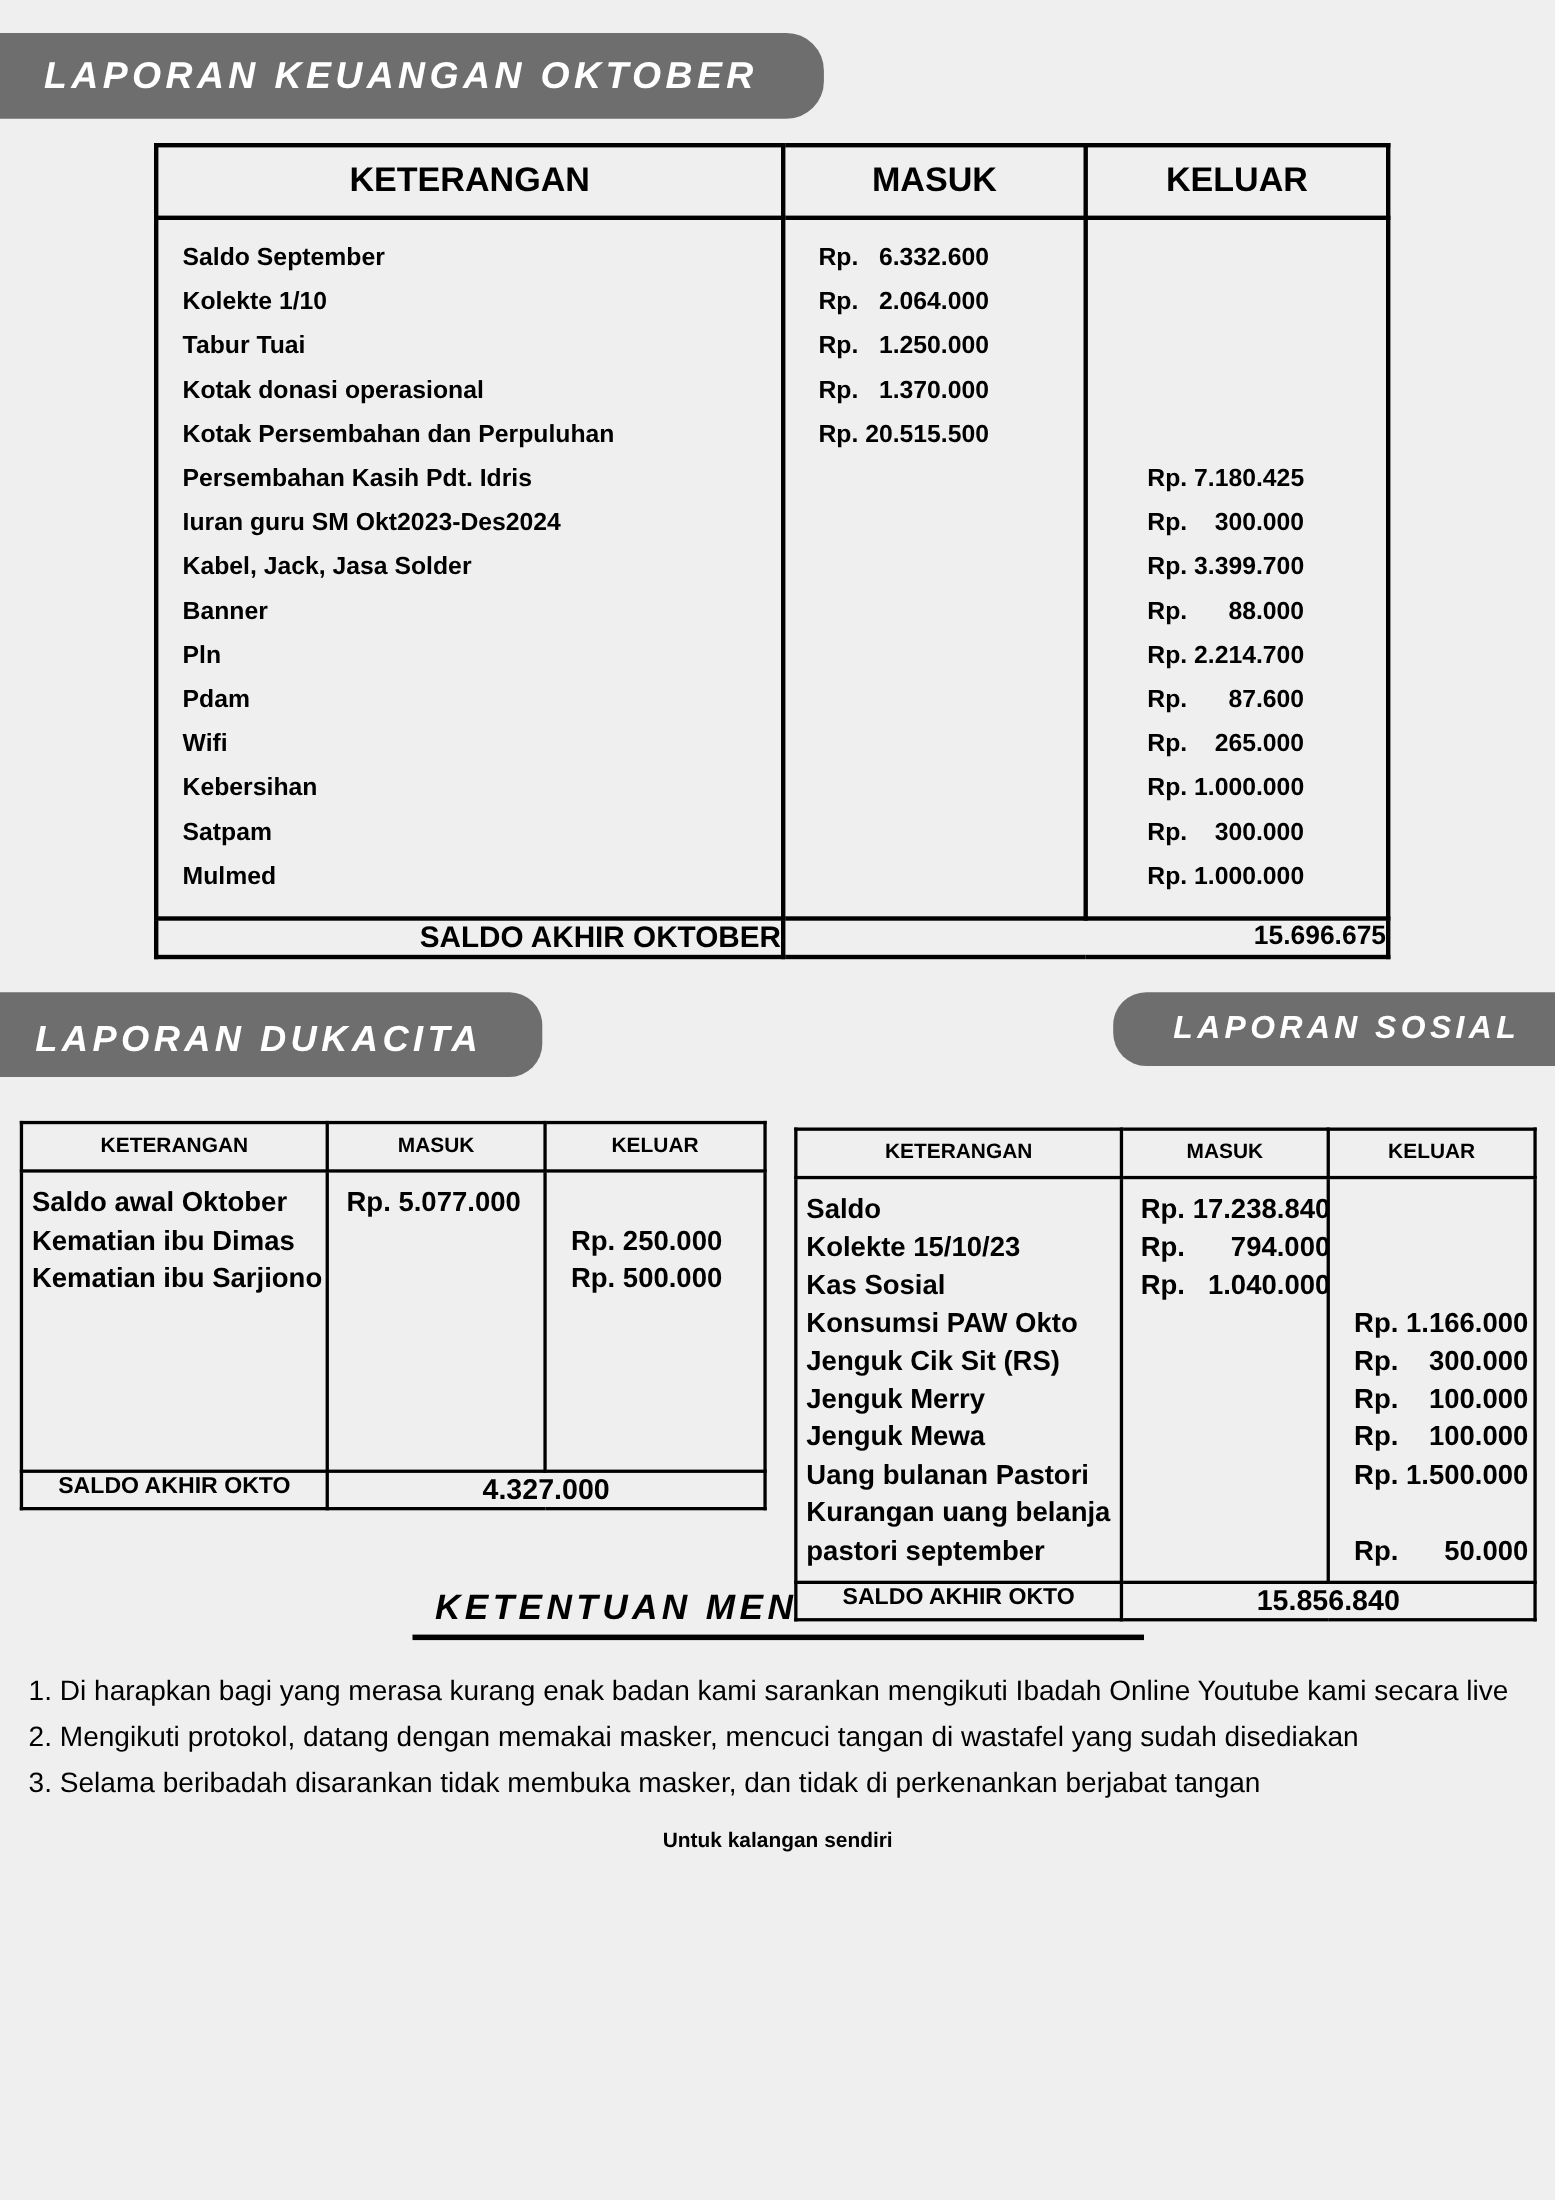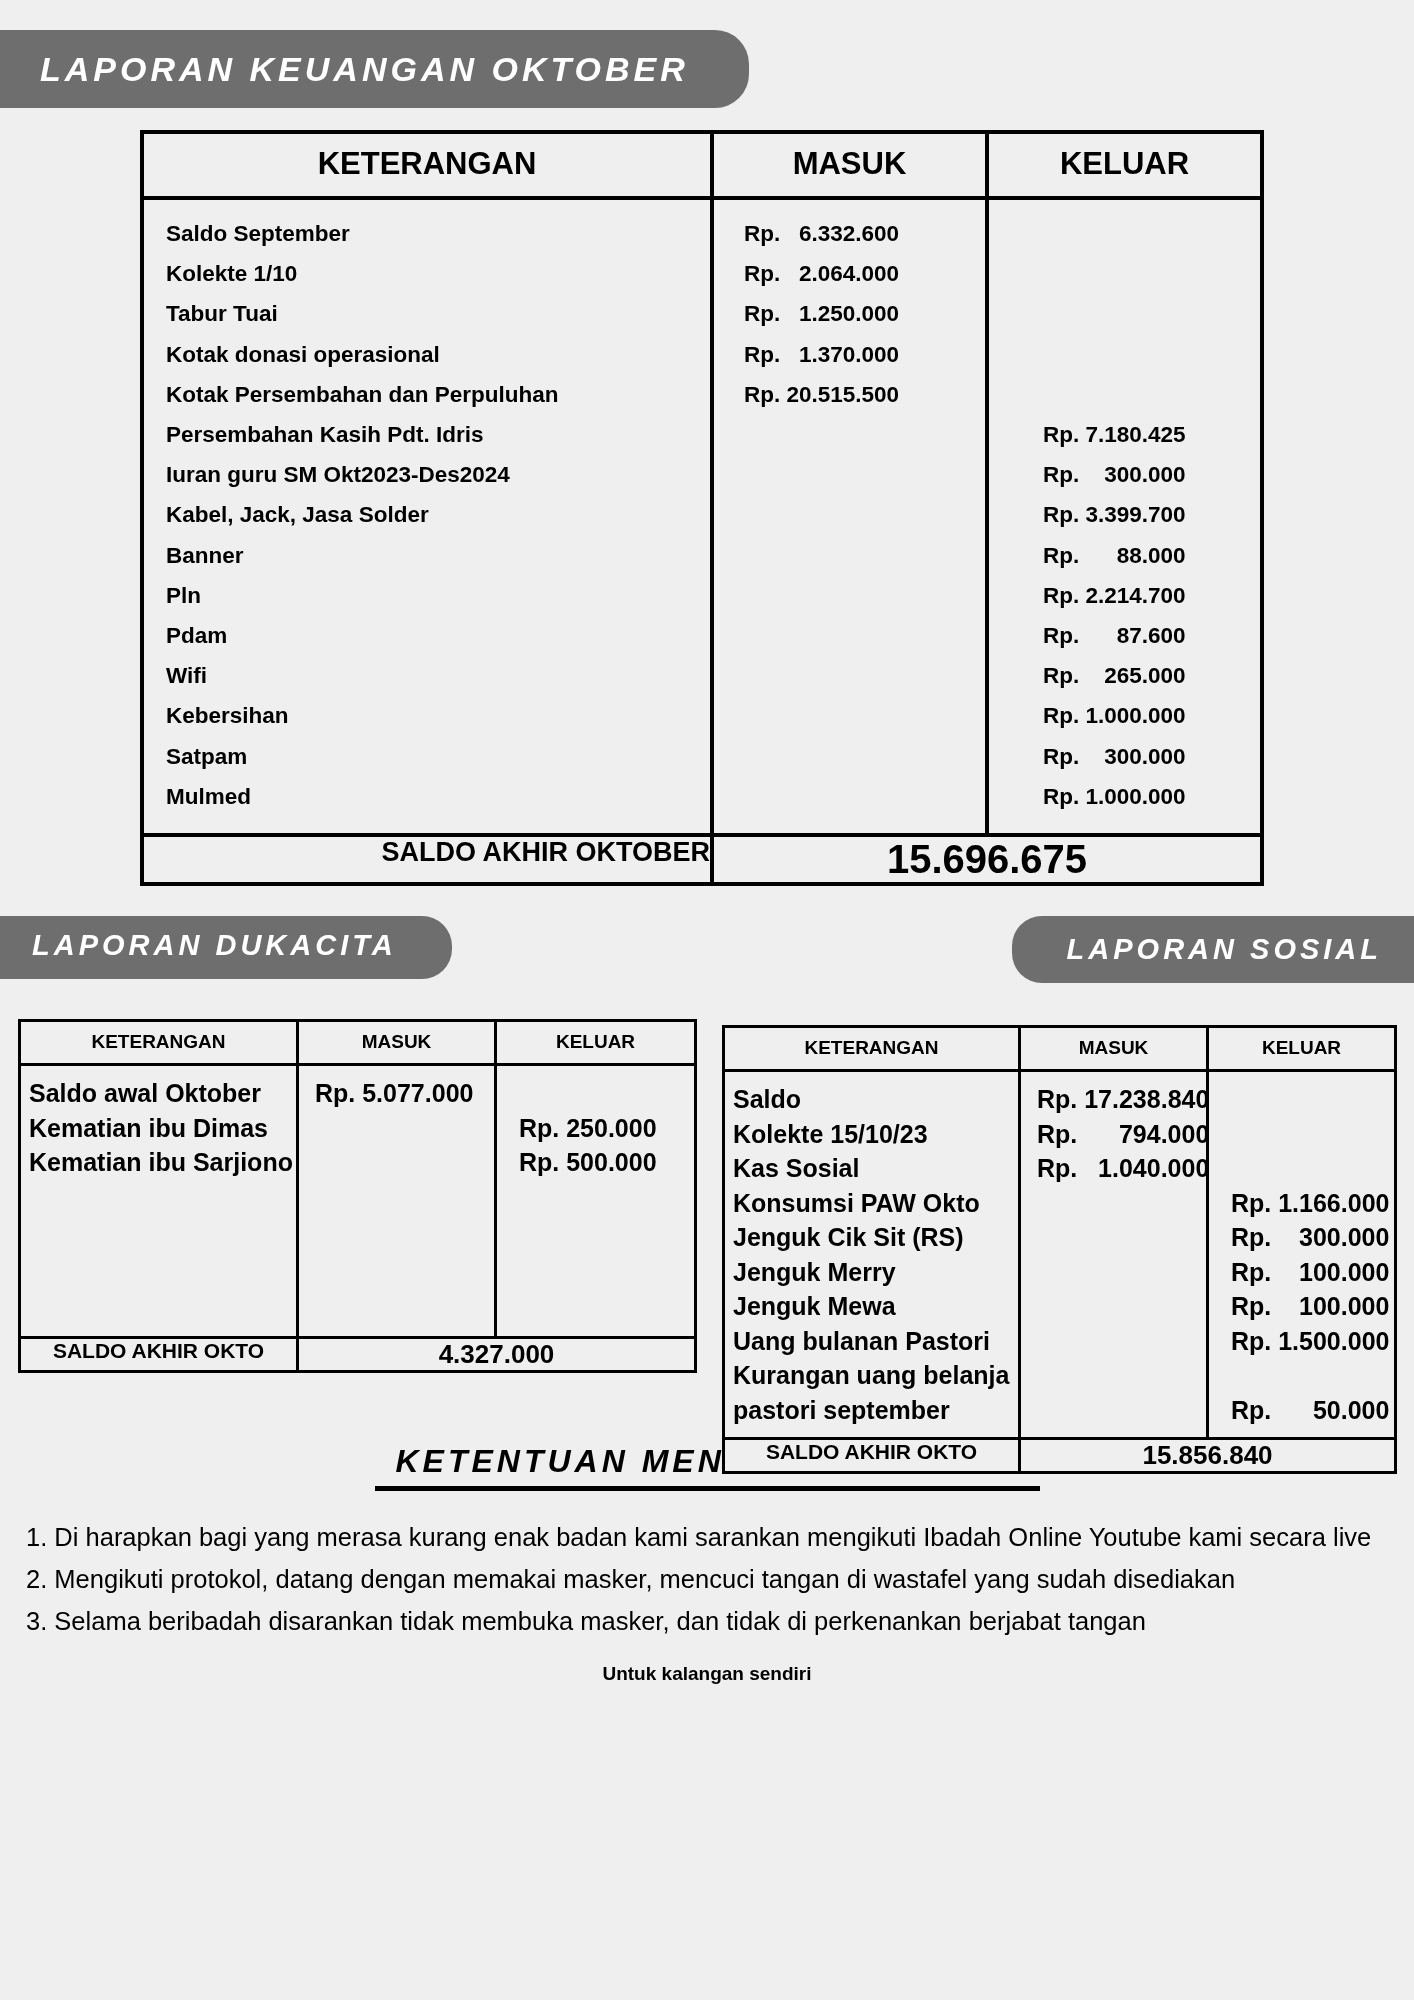--- a/index.html
+++ b/index.html
@@ -27,22 +27,22 @@
     line-height: 1;
   }
   .ribbon-main {
     font-size: 34px;
     padding: 22px 60px 22px 40px;
     border-radius: 0 34px 34px 0;
     margin-left: 0;
     margin-top: 30px;
   }
   .ribbon-left {
-    font-size: 29px;
-    padding: 15px 55px 19px 32px;
+    font-size: 33px;
+    padding: 25px 55px 19px 32px;
     border-radius: 0 30px 30px 0;
   }
   .ribbon-right {
     font-size: 29px;
     padding: 19px 32px 19px 55px;
     border-radius: 30px 0 0 30px;
     float: right;
   }
 
   
@@ -83,22 +83,22 @@
   .line.num-out { padding-left: 54px; }
   .line.blank { color: transparent; }
 
   .saldo-label {
     text-align: right;
     font-size: 27px;
     font-weight: bold;
     padding: 14px 0 16px;
   }
   .saldo-value {
-    text-align: center;
-    font-size: 40px;
+    text-align: right;
+    font-size: 24px;
     font-weight: bold;
     padding: 12px 0 16px;
   }
 
   
   .small-row {
     position: relative;
     margin-top: 18px;
     height: 430px;
   }

